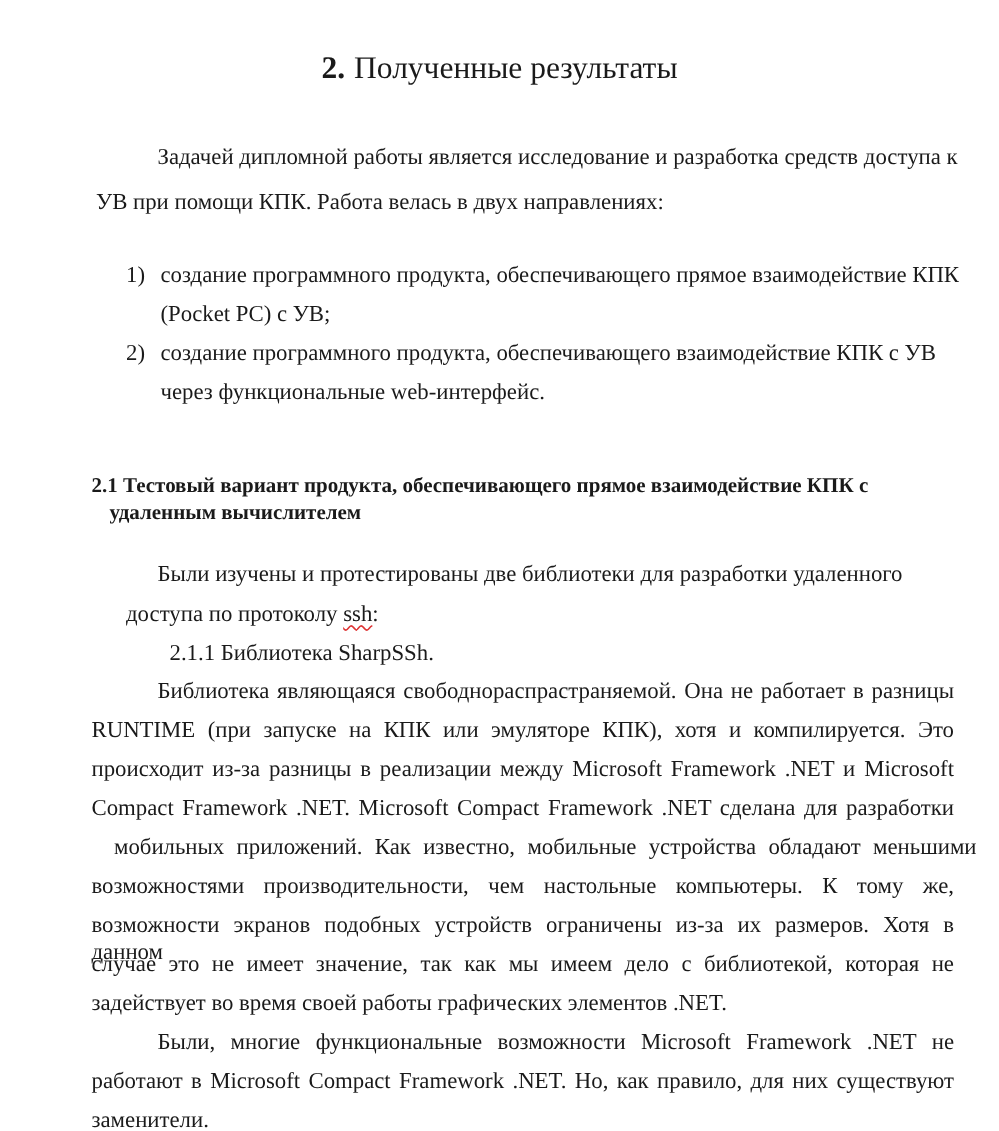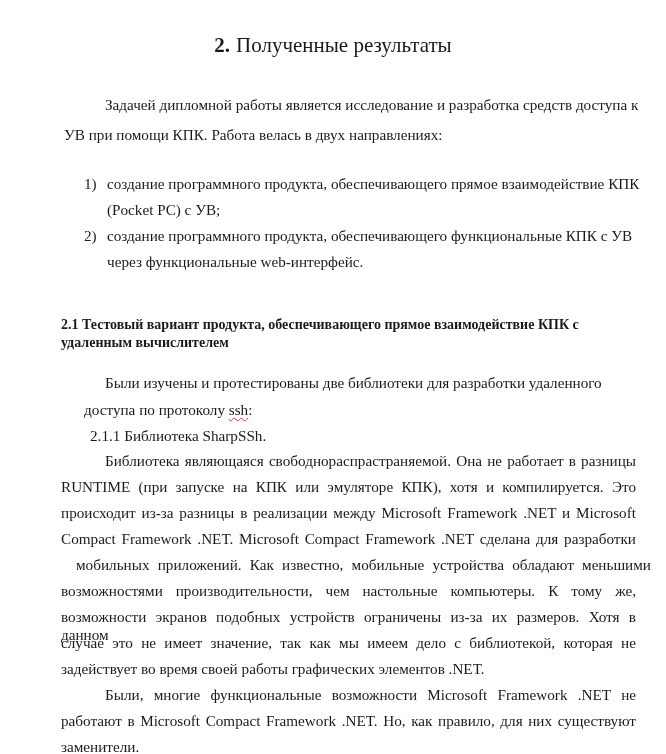--- a/index.html
+++ b/index.html
@@ -23,33 +23,33 @@
   </div>
 
   <div class="abs p" style="left:105px; top:96px;">Задачей дипломной  работы является исследование и разработка средств доступа к</div>
   <div class="abs p" style="left:52px; top:126px;margin-left:12px;">УВ при помощи КПК. Работа велась в двух направлениях:</div>
 
   <div>
     <div class="abs p" style="left:84px; top:175px;">1)</div>
     <div class="abs p" style="left:107px; top:175px;">создание программного продукта, обеспечивающего прямое взаимодействие КПК</div>
     <div class="abs p" style="left:107px; top:201px;">(Pocket PC) с УВ;</div>
     <div class="abs p" style="left:84px; top:227px;">2)</div>
-    <div class="abs p" style="left:107px; top:227px;">создание программного продукта, обеспечивающего функциональные КПК с УВ</div>
+    <div class="abs p" style="left:107px; top:227px;">создание программного продукта, обеспечивающего взаимодействие КПК с УВ</div>
     <div class="abs p" style="left:107px; top:253px;">через функциональные web-интерфейс.</div>
   </div>
 
   <div class="abs h2" style="top:317px;">2.1 Тестовый вариант продукта, обеспечивающего прямое взаимодействие КПК с</div>
-  <div class="abs h2" style="top:335px;">удаленным вычислителем</div>
+  <div class="abs h2" style="top:335px;margin-left:12px;">удаленным вычислителем</div>
 
   <div class="abs p" style="left:105px; top:374px;">Были изучены и протестированы две библиотеки для разработки удаленного</div>
   <div class="abs p" style="left:84px; top:401px;">
     <span>доступа по протоколу </span><span class="spell">ssh</span><span>:</span>
   </div>
 
-  <div class="abs p" style="left:90px; top:427px;">2.1.1 Библиотека SharpSSh.</div>
+  <div class="abs p" style="left:113px; top:427px;">2.1.1 Библиотека SharpSSh.</div>
 
   <div>
     <div class="abs p just" style="left:105px; width:531px; top:452px;">Библиотека являющаяся свободнораспрастраняемой. Она не работает в разницы</div>
     <div class="abs p just" style="left:61px; width:575px; top:478px;">RUNTIME (при запуске на КПК или эмуляторе КПК), хотя и компилируется. Это</div>
     <div class="abs p just" style="left:61px; width:575px; top:504px;">происходит из-за разницы в реализации между Microsoft Framework .NET и Microsoft</div>
     <div class="abs p just" style="left:61px; width:575px; top:530px;">Compact Framework .NET. Microsoft Compact Framework .NET сделана для разработки</div>
     <div class="abs p just" style="left:76px; width:575px; top:556px;">мобильных приложений. Как известно, мобильные устройства обладают меньшими</div>
     <div class="abs p just" style="left:61px; width:575px; top:582px;">возможностями производительности, чем настольные компьютеры. К тому же,</div>
     <div class="abs p just" style="left:61px; width:575px; top:608px;">возможности экранов подобных устройств ограничены из-за их размеров. Хотя в данном</div>
     <div class="abs p just" style="left:61px; width:575px; top:634px;">случае это не имеет значение, так как мы имеем дело с библиотекой, которая не</div>

